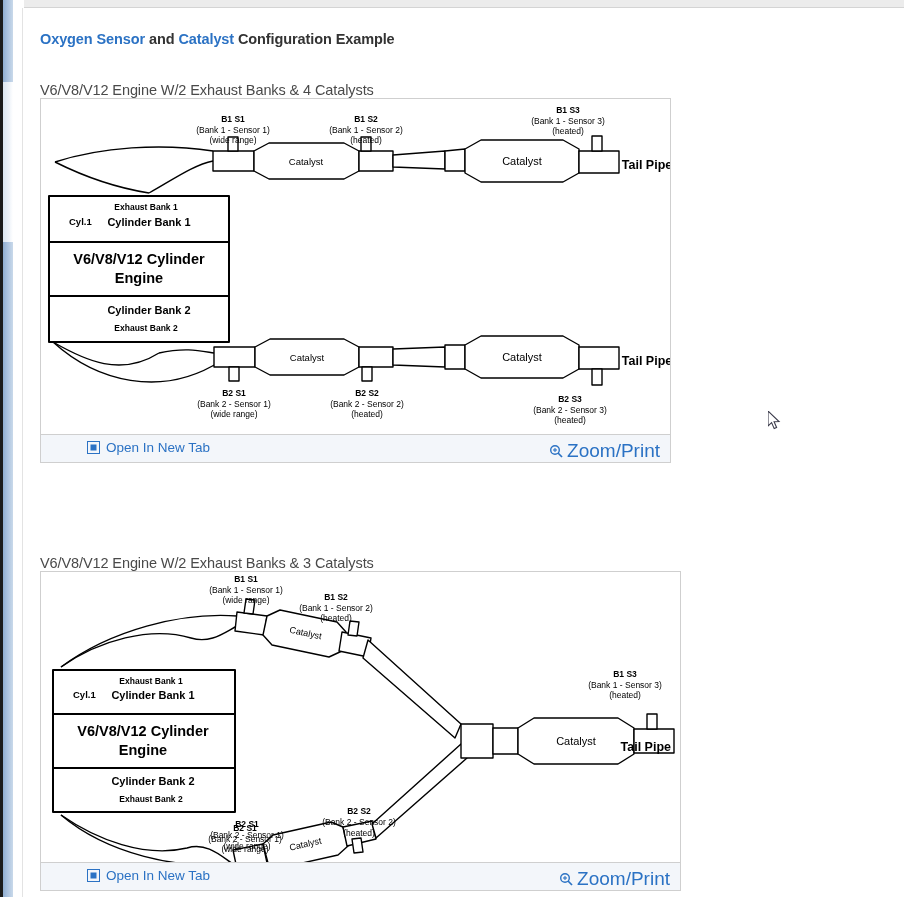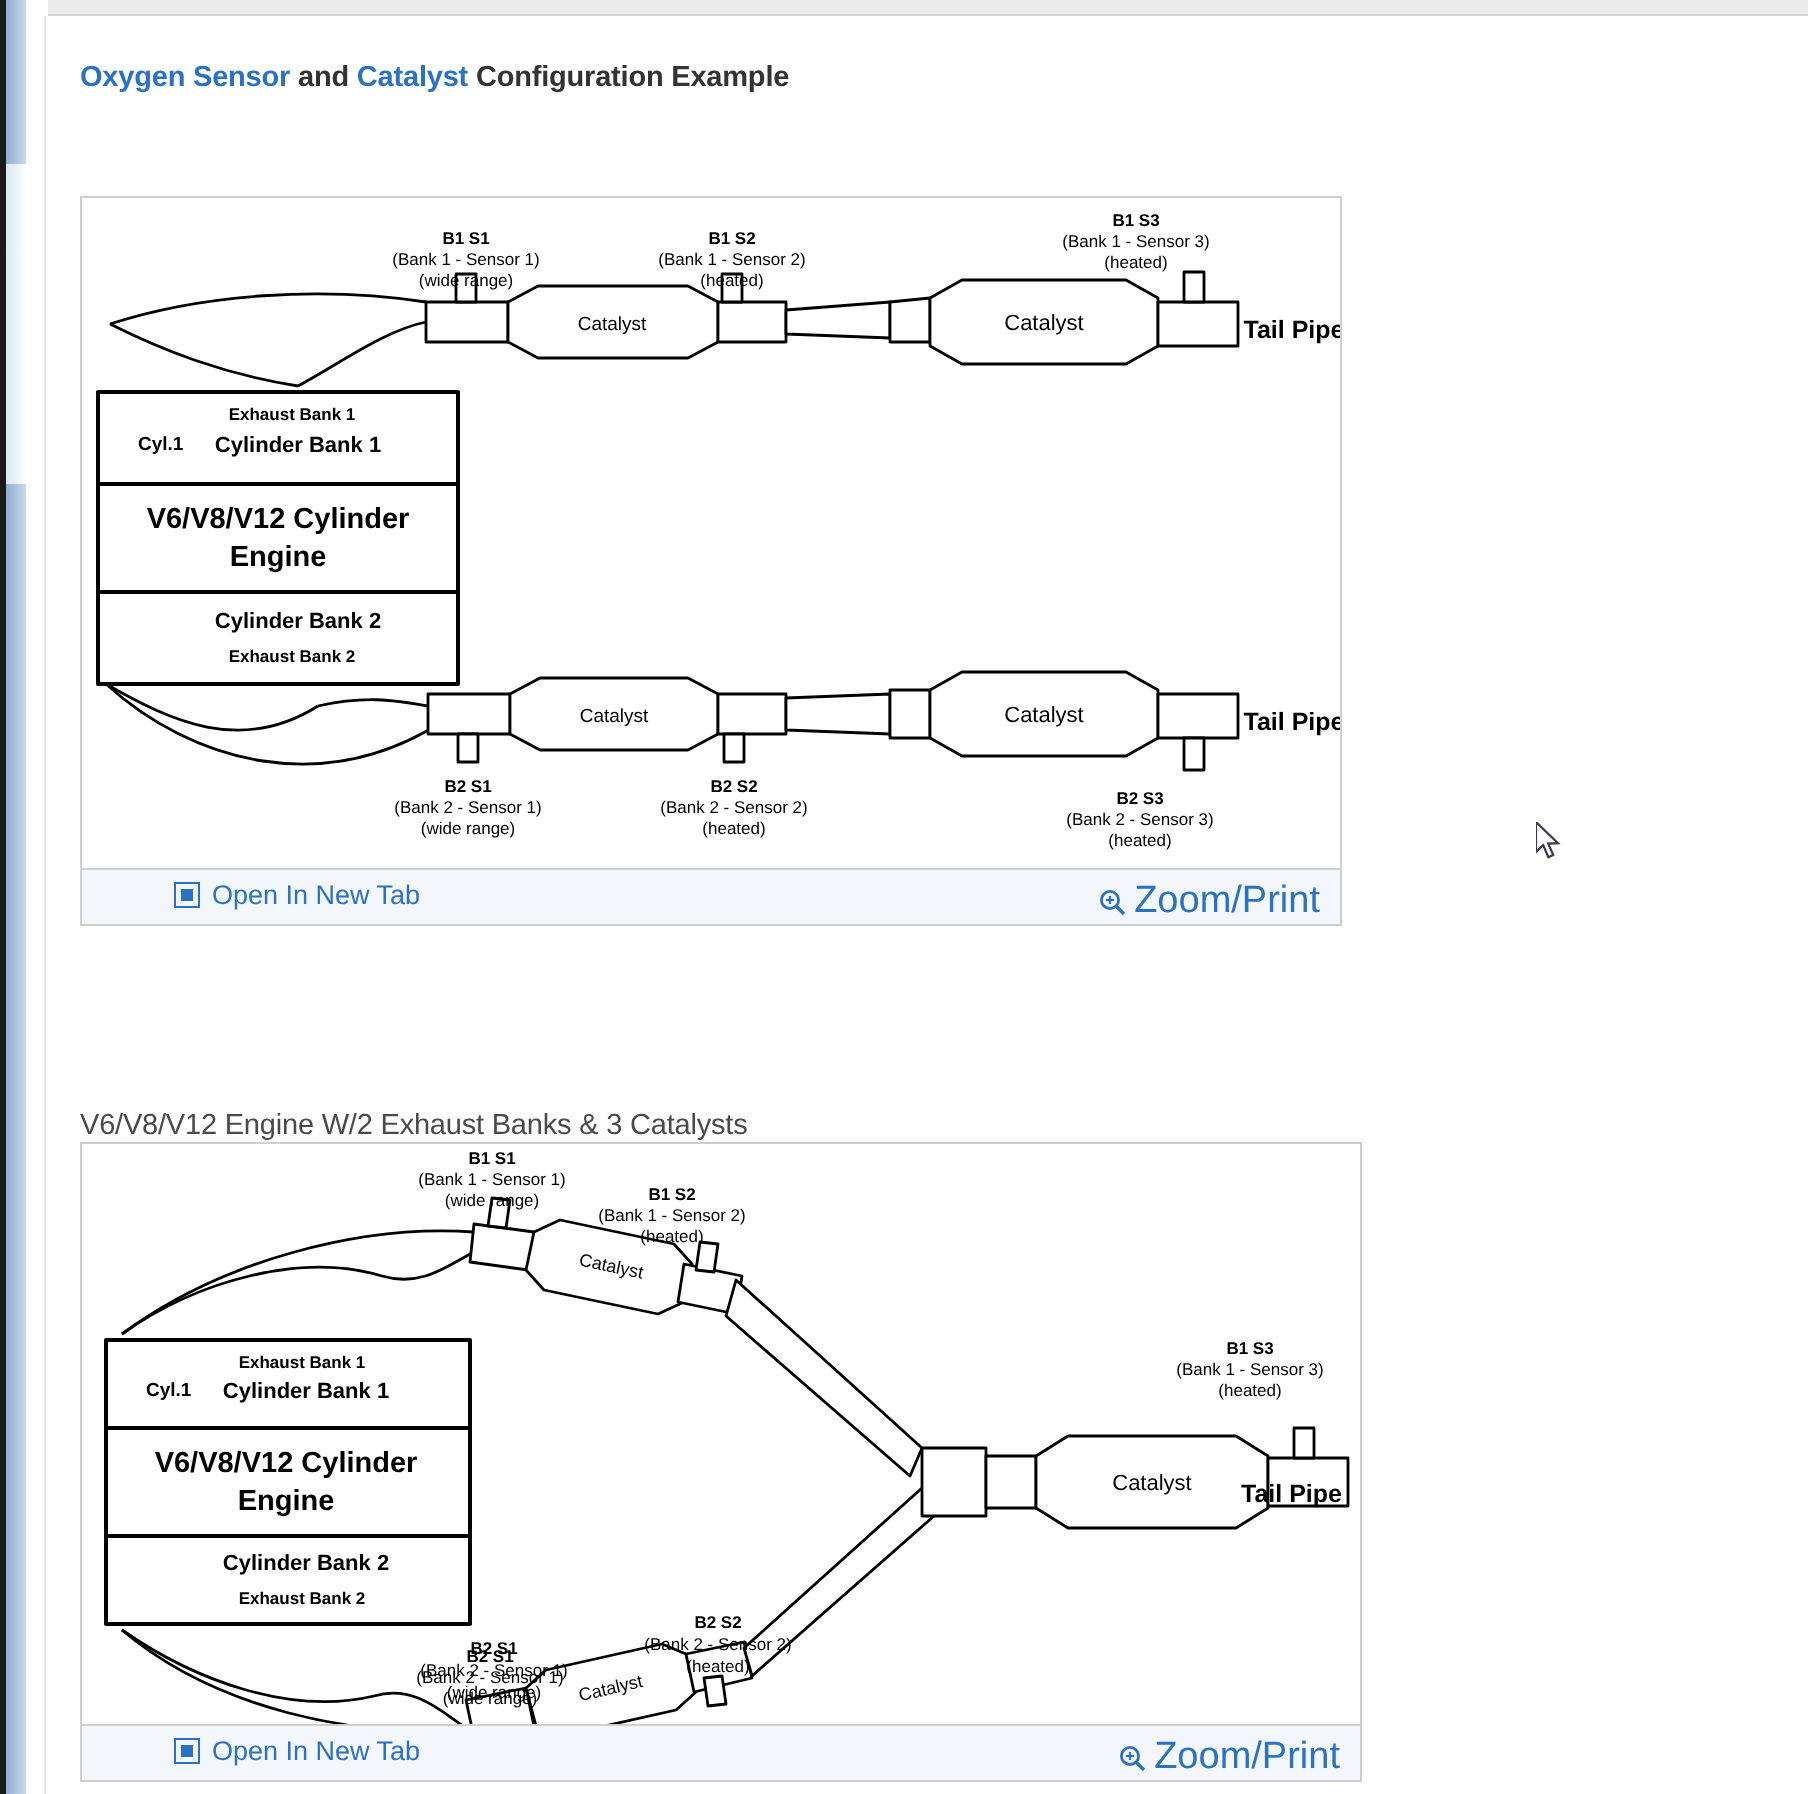--- a/index.html
+++ b/index.html
@@ -142,20 +142,21 @@
     <div class="inner-white"></div>
     <div class="page-left-border"></div>
   </div>
 
   <div class="content">
 
     <h1 class="page-title">
       <span class="lnk">Oxygen Sensor</span><span> and </span><span class="lnk">Catalyst</span><span> Configuration Example</span>
     </h1>
 
+    <div class="fig-caption" style="left:16px; top:74px;">V6/V8/V12 Engine W/2 Exhaust Banks &amp; 4 Catalysts</div>
 
     <div class="fig-box" style="left:16px; top:90px; width:631px; height:365px;">
 
       <div class="fig-art">
         <svg width="629" height="336" viewBox="0 0 629 336" xmlns="http://www.w3.org/2000/svg">
           <g fill="none" stroke="#000" stroke-width="1.4" stroke-linejoin="round">
 
             <path d="M14,63 C60,48 120,44 172,52"></path>
             <path d="M14,63 C40,76 70,88 108,94"></path>
 

